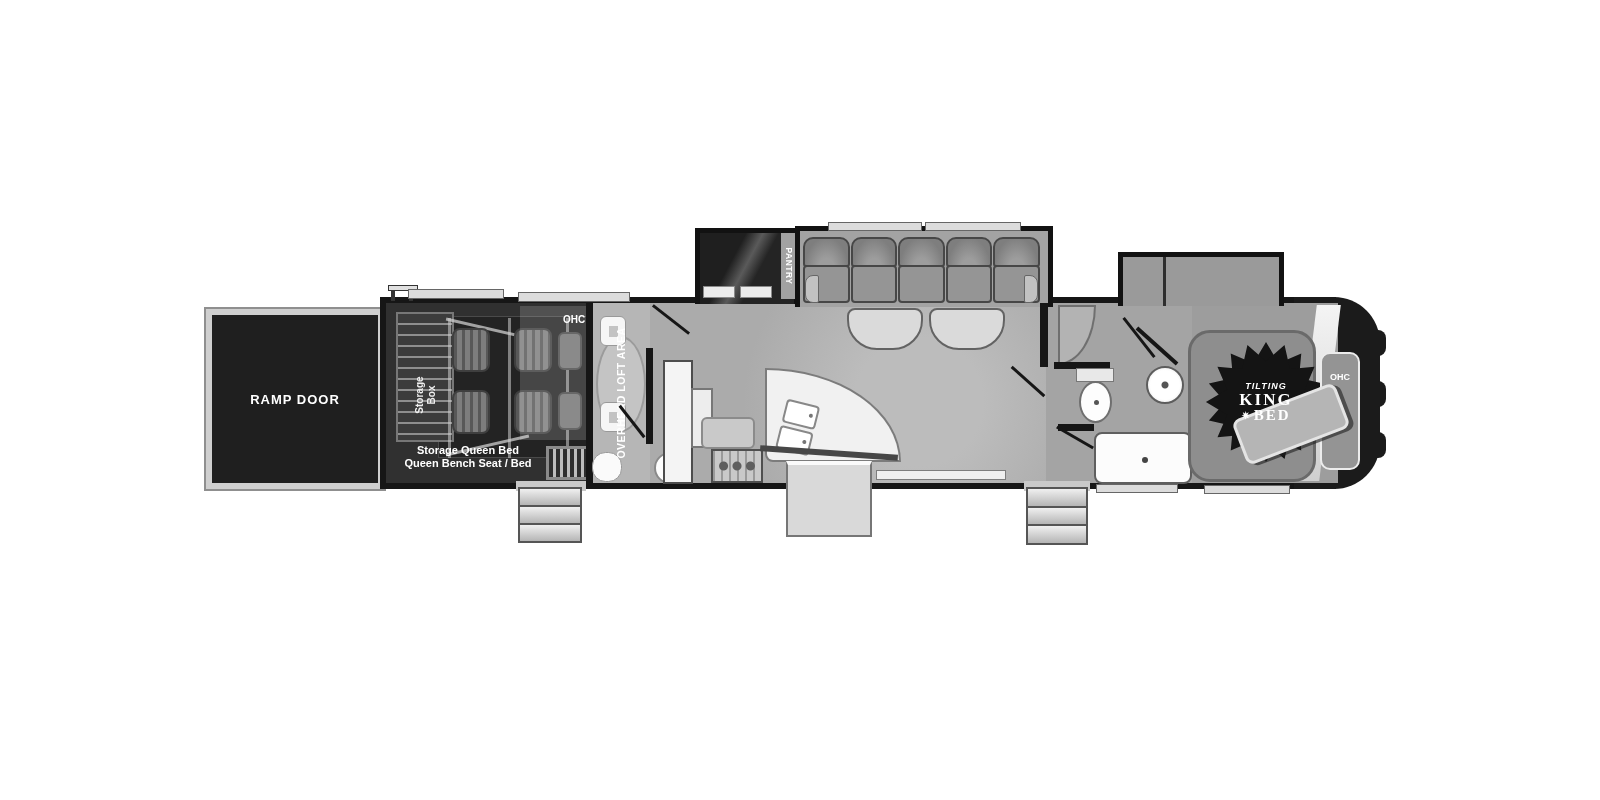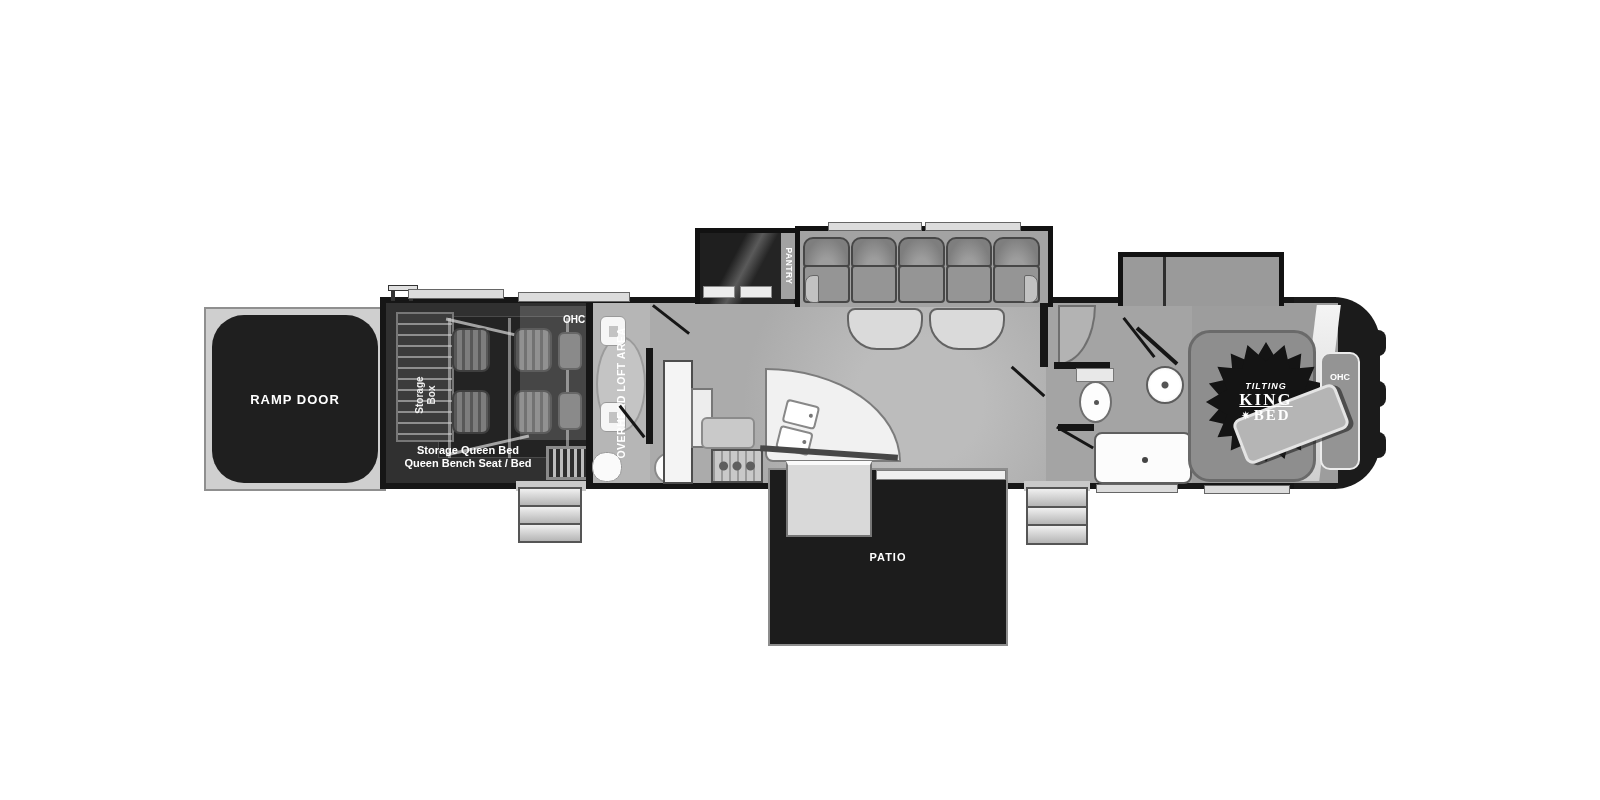--- a/index.html
+++ b/index.html
@@ -3,21 +3,21 @@
 <meta charset="utf-8">
 <style>
   html,body{margin:0;padding:0;background:#fff;}
   .plan{position:relative;width:1600px;height:800px;background:#ffffff;overflow:hidden;
         font-family:"Liberation Sans",sans-serif;color:#fff;}
   .abs{position:absolute;box-sizing:border-box;}
 
   
   .ramp-frame{left:204px;top:307px;width:182px;height:184px;background:#cfcfcf;border:2px solid #8f8f8f;}
   .ramp-door{left:212px;top:315px;width:166px;height:168px;background:#1f1f1f;display:flex;align-items:center;justify-content:center;
-             font-size:13px;font-weight:bold;letter-spacing:1px;border-radius:32px;}
+             font-size:13px;font-weight:bold;letter-spacing:1px;}
   .body-shell{left:380px;top:297px;width:956px;height:192px;background:#a9a9a9;border:7px solid #161616;border-right:none;}
   .front-cap{left:1294px;top:297px;width:86px;height:192px;background:#1b1b1b;border-radius:0 46px 46px 0;}
   .cap-bump{width:12px;height:26px;background:#1b1b1b;border-radius:0 8px 8px 0;left:1374px;}
   .cap-bump.b1{top:330px;} .cap-bump.b2{top:381px;} .cap-bump.b3{top:432px;}
   .roof-ladder-bar{left:388px;top:285px;width:30px;height:6px;background:#e0e0e0;border:1px solid #333;}
   .roof-ladder-leg{width:4px;height:10px;background:#333;top:291px;}
   .leg1{left:391px;} .leg2{left:409px;}
   .trim{background:#dcdcdc;border:1px solid #666;}
   .trim-g1{left:408px;top:289px;width:96px;height:10px;}
   .trim-g2{left:518px;top:292px;width:112px;height:10px;}
@@ -139,21 +139,21 @@
   .vanity::after{content:"";position:absolute;left:46px;top:23px;width:6px;height:6px;background:#444;border-radius:50%;}
 
   
   .bed-platform{left:1188px;top:330px;width:128px;height:152px;background:#8e8e8e;border:3px solid #6a6a6a;border-radius:22px;}
   .star-wrap{left:1206px;top:342px;width:120px;height:120px;}
   .star-layer{position:absolute;inset:0;background:#141414;
       clip-path:polygon(50% 0%,60.5% 17.7%,79.4% 9.6%,77.5% 30%,97.6% 34.5%,84% 50%,97.6% 65.5%,77.5% 70%,79.4% 90.4%,60.5% 82.3%,50% 100%,39.5% 82.3%,20.6% 90.4%,22.5% 70%,2.4% 65.5%,16% 50%,2.4% 34.5%,22.5% 30%,20.6% 9.6%,39.5% 17.7%);}
   .star-layer.r18{transform:rotate(18deg);}
   .badge-text{position:absolute;inset:0;display:flex;flex-direction:column;align-items:center;justify-content:center;z-index:2;}
   .badge-tilting{font-size:9px;font-weight:bold;font-style:italic;letter-spacing:1px;}
-  .badge-king{font-family:"Liberation Serif",serif;font-size:17px;font-weight:bold;letter-spacing:2px;line-height:17px;text-decoration:underline;}
+  .badge-king{font-family:"Liberation Serif",serif;font-size:17px;font-weight:bold;letter-spacing:2px;line-height:17px;}
   .badge-bed-row{display:flex;align-items:center;gap:2px;font-family:"Liberation Serif",serif;font-size:15px;font-weight:bold;letter-spacing:2px;line-height:15px;}
   .badge-burst{font-size:10px;}
   .ohc-cab{left:1320px;top:352px;width:40px;height:118px;background:#949494;border:2px solid #ececec;border-radius:10px;
       text-align:center;font-size:9px;font-weight:bold;padding-top:18px;}
   .mattress{left:1236px;top:400px;width:110px;height:48px;background:#b5b5b5;border:3px solid #e4e4e4;border-radius:8px;
       transform:rotate(-21deg);box-shadow:4px 3px 0 rgba(30,30,30,.6);}
 
   
   .patio-box{left:768px;top:468px;width:240px;height:178px;background:#1c1c1c;border:2px solid #8d8d8d;
       display:flex;align-items:center;justify-content:center;font-size:11px;font-weight:bold;letter-spacing:1px;}
@@ -295,23 +295,20 @@
           <span class="badge-burst">✷</span>
           <span>BED</span>
         </span>
     </div>
   </div>
   <div class="abs ohc-cab">
     <span>OHC</span>
   </div>
   <div class="abs mattress"></div>
 
-  <div class="abs patio-box">
-    <span>PATIO</span>
-  </div>
   <div class="abs patio-rail"></div>
   <div class="abs patio-platform"></div>
   <div class="abs door-gap gap-garage"></div>
   <div class="abs door-gap gap-entry"></div>
   <div class="abs door-line dl5"></div>
   <div class="abs steps garage-steps">
     <div></div>
     <div></div>
     <div></div>
   </div>

